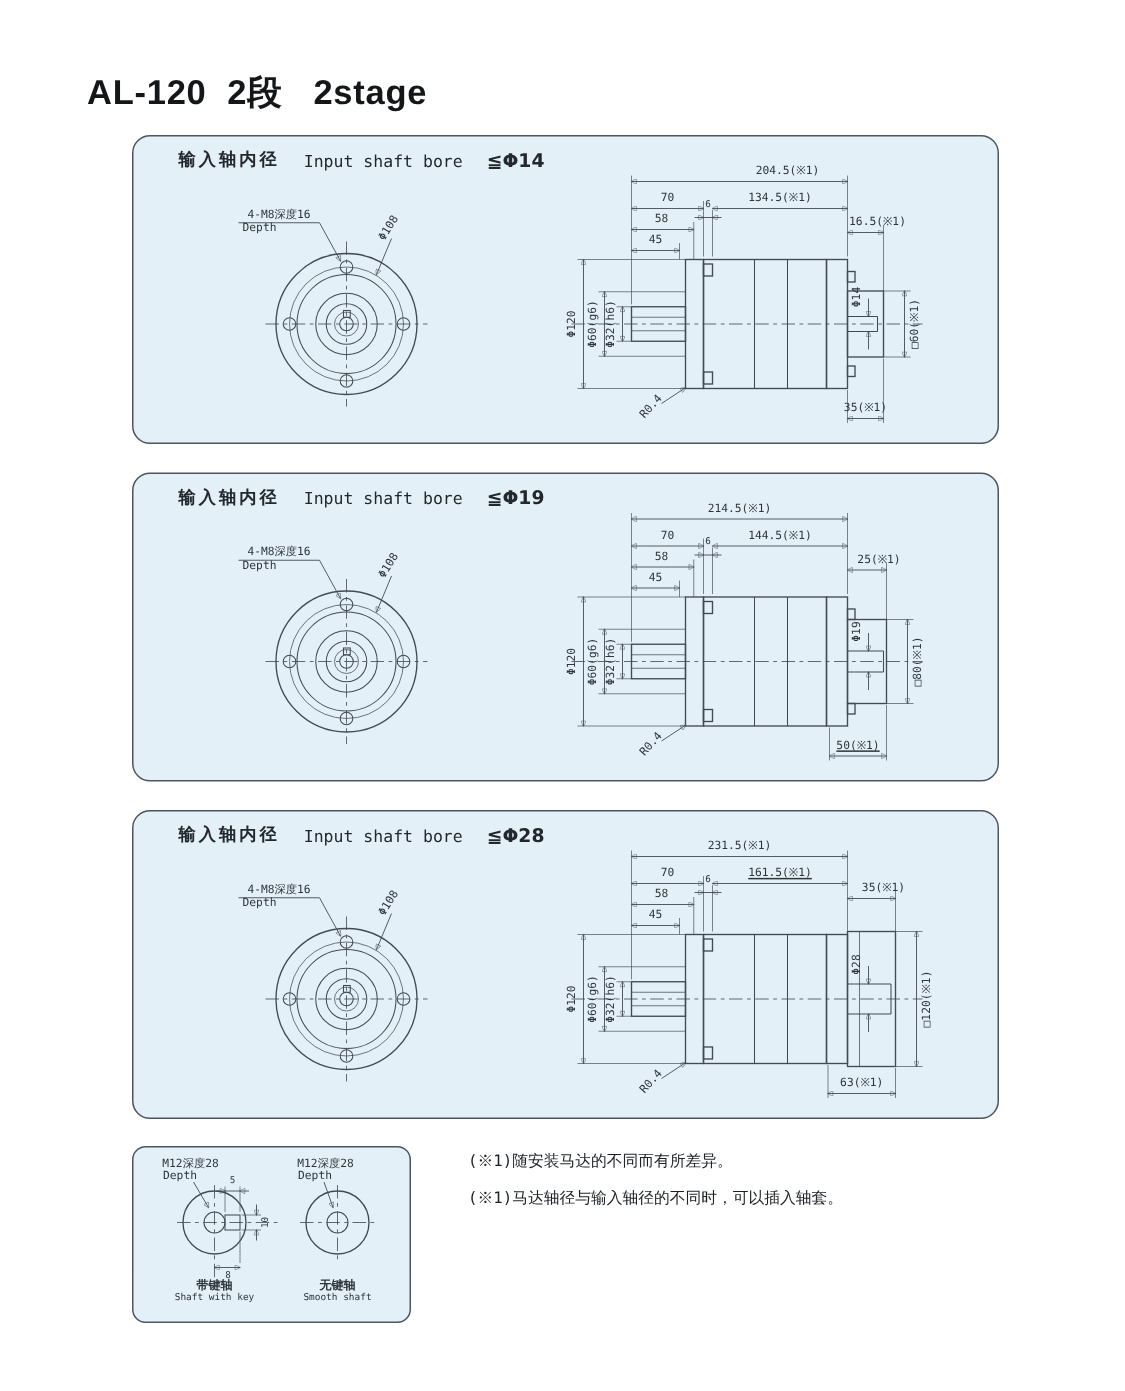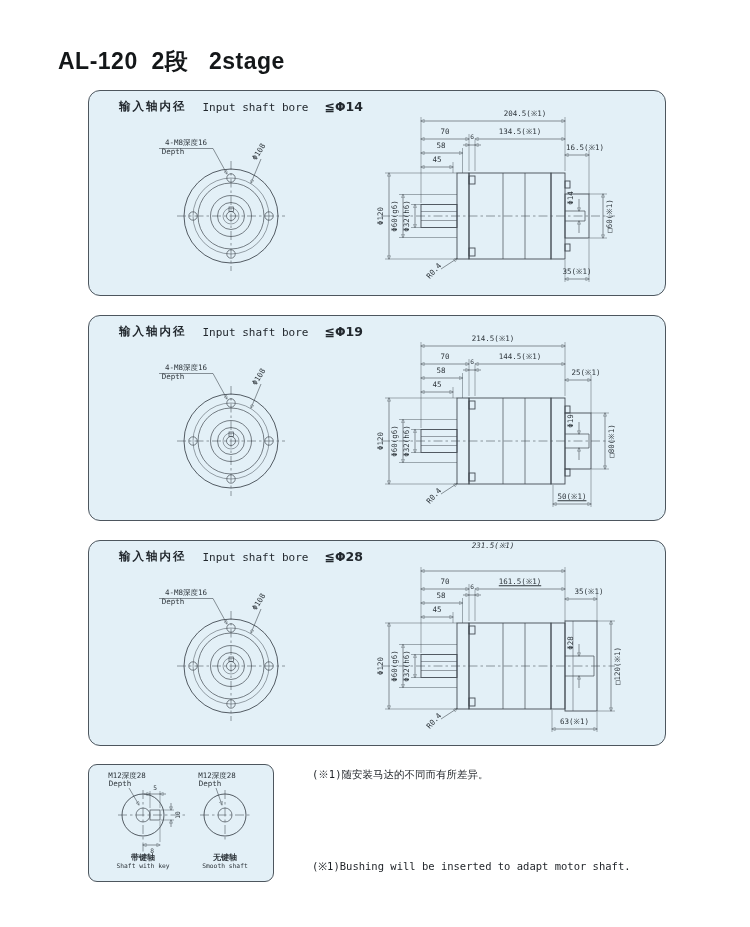--- a/index.html
+++ b/index.html
@@ -322,21 +322,21 @@
         <line x1="352" y1="178" x2="368" y2="167.5" class="sDim" marker-end="url(#ar2)"></line>
       </svg>
     <div class="phead">
       <span class="hcn">输入轴内径</span>
       <span class="hen">Input shaft bore</span>
       <span class="hbore">≦Φ28</span>
     </div>
   <span class="dim " style="left: 97px; top: 52px;">4-M8深度16</span>
       <span class="dim " style="left: 84px; top: 61px;">Depth</span>
       <span class="dim rot60" style="left: 170px; top: 61px;">Φ108</span>
-      <span class="dim " style="left: 404px; top: 5px; font-style: italic;">231.5(※1)</span>
+      <span class="dim " style="left: 404px; top: 23px;">231.5(※1)</span>
       <span class="dim " style="left: 356px; top: 41px;">70</span>
       <span class="dim " style="left: 431px; top: 41px; text-decoration: underline;">161.5(※1)</span>
       <span class="dim " style="left: 352px; top: 55px;">58</span>
       <span class="dim " style="left: 348px; top: 69px;">45</span>
       <span class="dim tiny" style="left: 383px; top: 46px;">6</span>
       <span class="dim " style="left: 500px; top: 51px;">35(※1)</span>
       <span class="dim rot90" style="left: 292px; top: 125px;">Φ120</span>
       <span class="dim rot90" style="left: 306px; top: 125px;">Φ60(g6)</span>
       <span class="dim rot90" style="left: 318px; top: 125px;">Φ32(h6)</span>
       <span class="dim rot90" style="left: 482px; top: 102px;">Φ28</span>
@@ -383,15 +383,15 @@
     <span class="dim rot90 tiny" style="left:89px;top:50px">10</span>
     <span class="dim tiny" style="left:63px;top:86px">8</span>
     <span class="dim cap" style="left:54px;top:92px">带键轴</span>
     <span class="dim capen" style="left:54px;top:101px">Shaft with key</span>
     <span class="dim cap" style="left:136px;top:92px">无键轴</span>
     <span class="dim capen" style="left:136px;top:101px">Smooth shaft</span>
   </div>
 
   <div class="notes">
     <span class="note" style="top:6px">(※1)随安装马达的不同而有所差异。</span>
-    <span class="note" style="top:98px">(※1)Bushing will be inserted to adapt motor shaft.</span>
+    <span class="note" style="top:31px">(※1)马达轴径与输入轴径的不同时，可以插入轴套。</span>
   </div>
 </div>
 
 </body></html>

